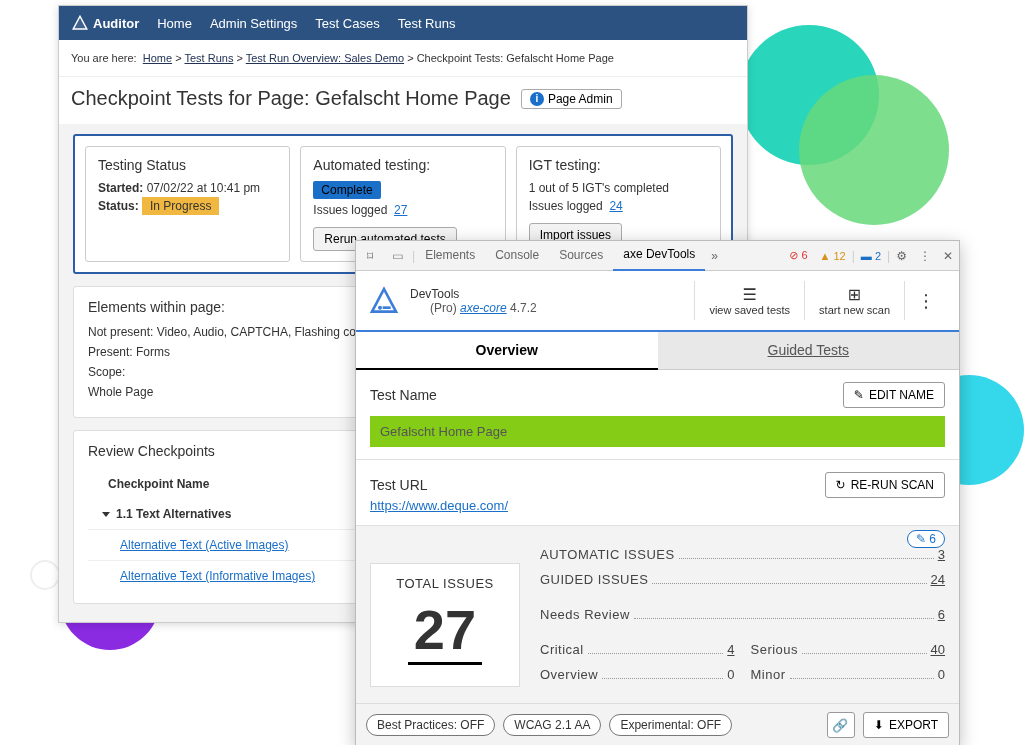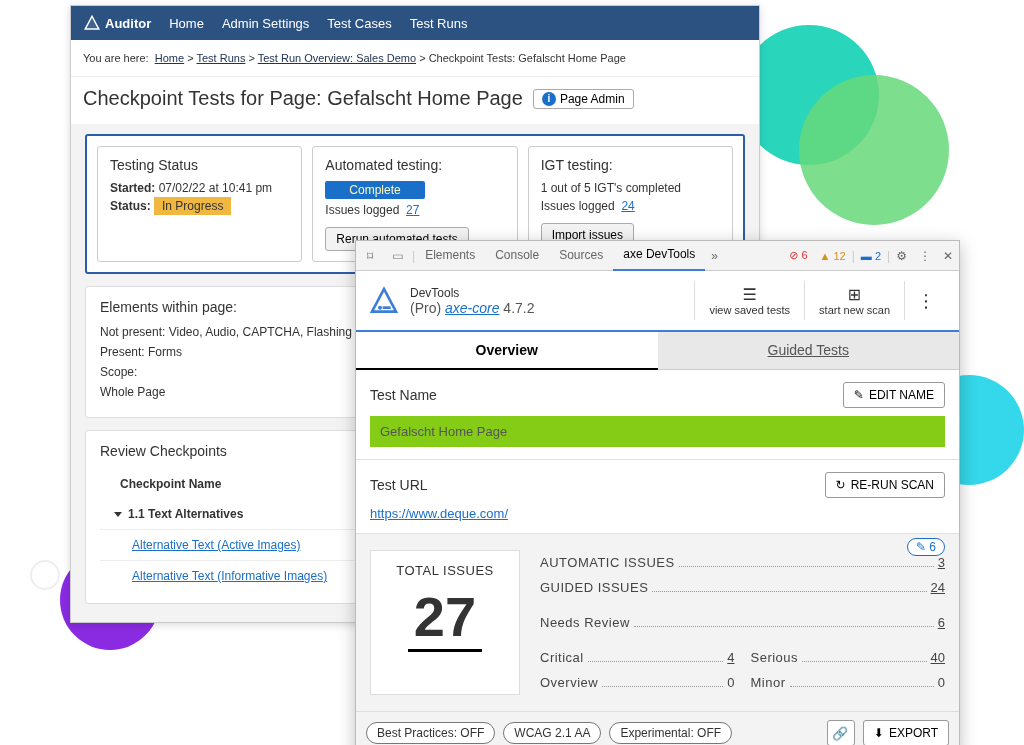--- a/index.html
+++ b/index.html
@@ -7,36 +7,36 @@
 
 
 .circle { border-radius: 50%; position: absolute; }
 .c-teal { width: 140px; height: 140px; background: #1ed4b8; top: 25px; right: 145px; opacity: 0.95; }
 .c-green { width: 150px; height: 150px; background: #66d87a; top: 75px; right: 75px; opacity: 0.85; }
 .c-blue { width: 110px; height: 110px; background: #1ed4e8; top: 375px; right: 0; opacity: 0.9; }
 .c-purple { width: 100px; height: 100px; background: #8a2be2; top: 550px; left: 60px; }
 .c-white { width: 30px; height: 30px; background: #fff; border: 2px solid #eee; top: 560px; left: 30px; }
 
 
-.auditor { position: absolute; top: 5px; left: 70px; width: 690px; background: #fff; border: 1px solid #ccc; box-shadow: 0 2px 8px rgba(0,0,0,0.15); }
+.auditor { position: absolute; top: 5px; left: 58px; width: 690px; background: #fff; border: 1px solid #ccc; box-shadow: 0 2px 8px rgba(0,0,0,0.15); }
 .aud-nav { background: #2c5282; color: #fff; padding: 8px 12px; display: flex; align-items: center; gap: 18px; font-size: 13px; }
 .aud-nav .logo { display: flex; align-items: center; gap: 4px; font-weight: bold; }
 .aud-nav .logo-icon { width: 18px; height: 18px; }
 .breadcrumb { background: #fff; padding: 12px 12px; font-size: 11px; color: #333; border-bottom: 1px solid #eee; }
 .breadcrumb a { color: #235; }
 .page-title-row { padding: 10px 12px 14px; display: flex; align-items: center; gap: 10px; }
 .page-title-row h1 { font-size: 20px; font-weight: normal; }
 .page-info-btn { border: 1px solid #aaa; background: #fff; padding: 2px 8px; font-size: 12px; border-radius: 3px; display: flex; align-items: center; gap: 4px; }
 .info-i { display: inline-block; width: 14px; height: 14px; border-radius: 50%; background: #1a6fc9; color: #fff; text-align: center; font-size: 10px; font-weight: bold; line-height: 14px; font-style: normal; }
 
 .aud-body { background: #f3f3f3; padding: 10px 14px 18px; }
 .cards-row { display: flex; gap: 10px; border: 2px solid #2c5ea8; background: #fff; padding: 10px; border-radius: 3px; }
 .card { border: 1px solid #ccc; border-radius: 3px; padding: 10px 12px; flex: 1; font-size: 12px; background: #fff; }
 .card h3 { font-weight: normal; font-size: 14px; margin-bottom: 8px; }
-.card .badge-complete { background: #1a6fc9; color: #fef9c3; padding: 2px 24px; border-radius: 2px; font-size: 12px; display: inline-block; }
+.card .badge-complete { background: #1a6fc9; color: #000000; padding: 2px 8px; border-radius: 2px; font-size: 12px; display: inline-block; }
 .card .in-progress { background: #f0b840; padding: 2px 8px; font-size: 12px; }
 .card .row { margin: 4px 0; }
 .card a { color: #1a6fc9; text-decoration: underline; }
 .card button { border: 1px solid #aaa; background: #f3f3f3; padding: 4px 10px; margin-top: 6px; font-size: 12px; border-radius: 3px; }
 
 .panel { background: #fff; border: 1px solid #ddd; border-radius: 3px; padding: 12px 14px; margin-top: 12px; font-size: 12px; }
 .panel h3 { font-weight: normal; font-size: 14px; margin-bottom: 10px; }
 .panel .row { margin: 6px 0; }
 
 .checkpoint-header { font-weight: bold; padding: 8px 0 8px 20px; font-size: 12px; }
@@ -56,21 +56,21 @@
 .dt-tabs .pill { border-radius: 8px; padding: 0 4px; font-size: 11px; margin: 0 2px; }
 .dt-tabs .err { color: #d33; }
 .dt-tabs .warn { color: #d9901a; }
 .dt-tabs .info { color: #1a6fc9; }
 .dt-tabs .gear, .dt-tabs .more, .dt-tabs .close { padding: 0 6px; color: #666; cursor: pointer; }
 
 .dt-header { display: flex; align-items: center; padding: 10px 12px; border-bottom: 2px solid #3b7dd8; }
 .dt-logo { display: flex; align-items: center; gap: 10px; }
 .dt-logo-icon { width: 32px; height: 32px; }
 .dt-title { font-size: 12px; }
-.dt-sub { font-size: 14px; color: #555; }
+.dt-sub { font-size: 12px; color: #555; margin-left: 20px; }
 .dt-sub a { color: #1a6fc9; font-style: italic; text-decoration: underline; }
 .dt-actions { margin-left: auto; display: flex; }
 .dt-action { border-left: 1px solid #ddd; padding: 4px 14px; text-align: center; font-size: 11px; cursor: pointer; }
 .dt-action .aicon { font-size: 16px; display: block; }
 .dt-more { border-left: 1px solid #ddd; padding: 0 12px; font-size: 18px; display: flex; align-items: center; cursor: pointer; }
 
 .dt-main-tabs { display: flex; }
 .dt-main-tab { flex: 1; text-align: center; padding: 10px 0; font-size: 14px; background: #e8e8e8; color: #555; border-bottom: 1px solid #ccc; cursor: pointer; }
 .dt-main-tab.active { background: #fff; font-weight: bold; color: #000; border-bottom: 2px solid #000; }
 
@@ -78,21 +78,21 @@
 .dt-section-row { display: flex; align-items: center; justify-content: space-between; }
 .dt-section-label { font-size: 14px; }
 .dt-btn { border: 1px solid #999; background: #fff; padding: 5px 10px; font-size: 12px; border-radius: 3px; display: inline-flex; align-items: center; gap: 5px; cursor: pointer; }
 .dt-value { background: #84cc16; padding: 8px 10px; margin-top: 8px; font-size: 13px; color: #555; }
 .dt-url { color: #1a6fc9; text-decoration: underline; font-size: 13px; }
 
 .dt-summary { background: #f3f3f3; padding: 16px 14px; position: relative; }
 .issues-pill { position: absolute; top: 4px; right: 14px; border: 1px solid #1a6fc9; border-radius: 12px; padding: 1px 8px; font-size: 12px; color: #1a6fc9; background: #fff; }
 .issues-pill::before { content: "✎ "; }
 .summary-flex { display: flex; gap: 20px; }
-.total-box { background: #fff; border: 1px solid #ddd; padding: 12px 18px 8px; text-align: center; min-width: 150px; }
+.total-box { background: #fff; border: 1px solid #ddd; padding: 12px 18px 8px; text-align: center; min-width: 150px; margin-top: 21px; }
 .total-box .label { font-size: 13px; letter-spacing: 0.5px; }
 .total-box .big { font-size: 56px; font-weight: 900; border-bottom: 3px solid #000; display: inline-block; padding: 0 6px; margin-top: 6px; }
 .stats { flex: 1; font-size: 13px; color: #444; }
 .stat-row { display: flex; align-items: baseline; padding: 5px 0; }
 .stat-label { white-space: nowrap; letter-spacing: 0.5px; }
 .dots { flex: 1; border-bottom: 1px dotted #999; margin: 0 4px 3px; }
 .stat-val { text-decoration: underline; font-weight: normal; }
 .sev-row { display: flex; gap: 16px; }
 .sev-col { flex: 1; }
 
@@ -236,21 +236,21 @@
   </div>
 
   <div class="dt-section">
     <div class="dt-section-row">
       <span class="dt-section-label">Test URL</span>
       <button class="dt-btn">
           <span>↻</span>
           <span>RE-RUN SCAN</span>
         </button>
     </div>
-    <div style="margin-top:8px"><a href="#" class="dt-url">https://www.deque.com/</a></div>
+    <div style="margin-top:0"><a href="#" class="dt-url">https://www.deque.com/</a></div>
   </div>
 
   <div class="dt-summary">
     <span class="issues-pill">6</span>
     <div class="summary-flex">
       <div class="total-box">
         <div class="label">TOTAL ISSUES</div>
         <div class="big">27</div>
       </div>
       <div class="stats">

